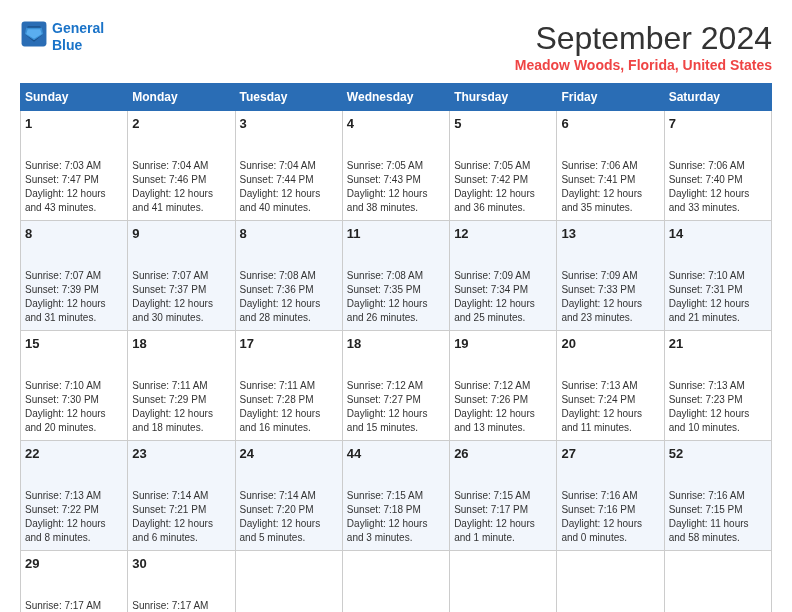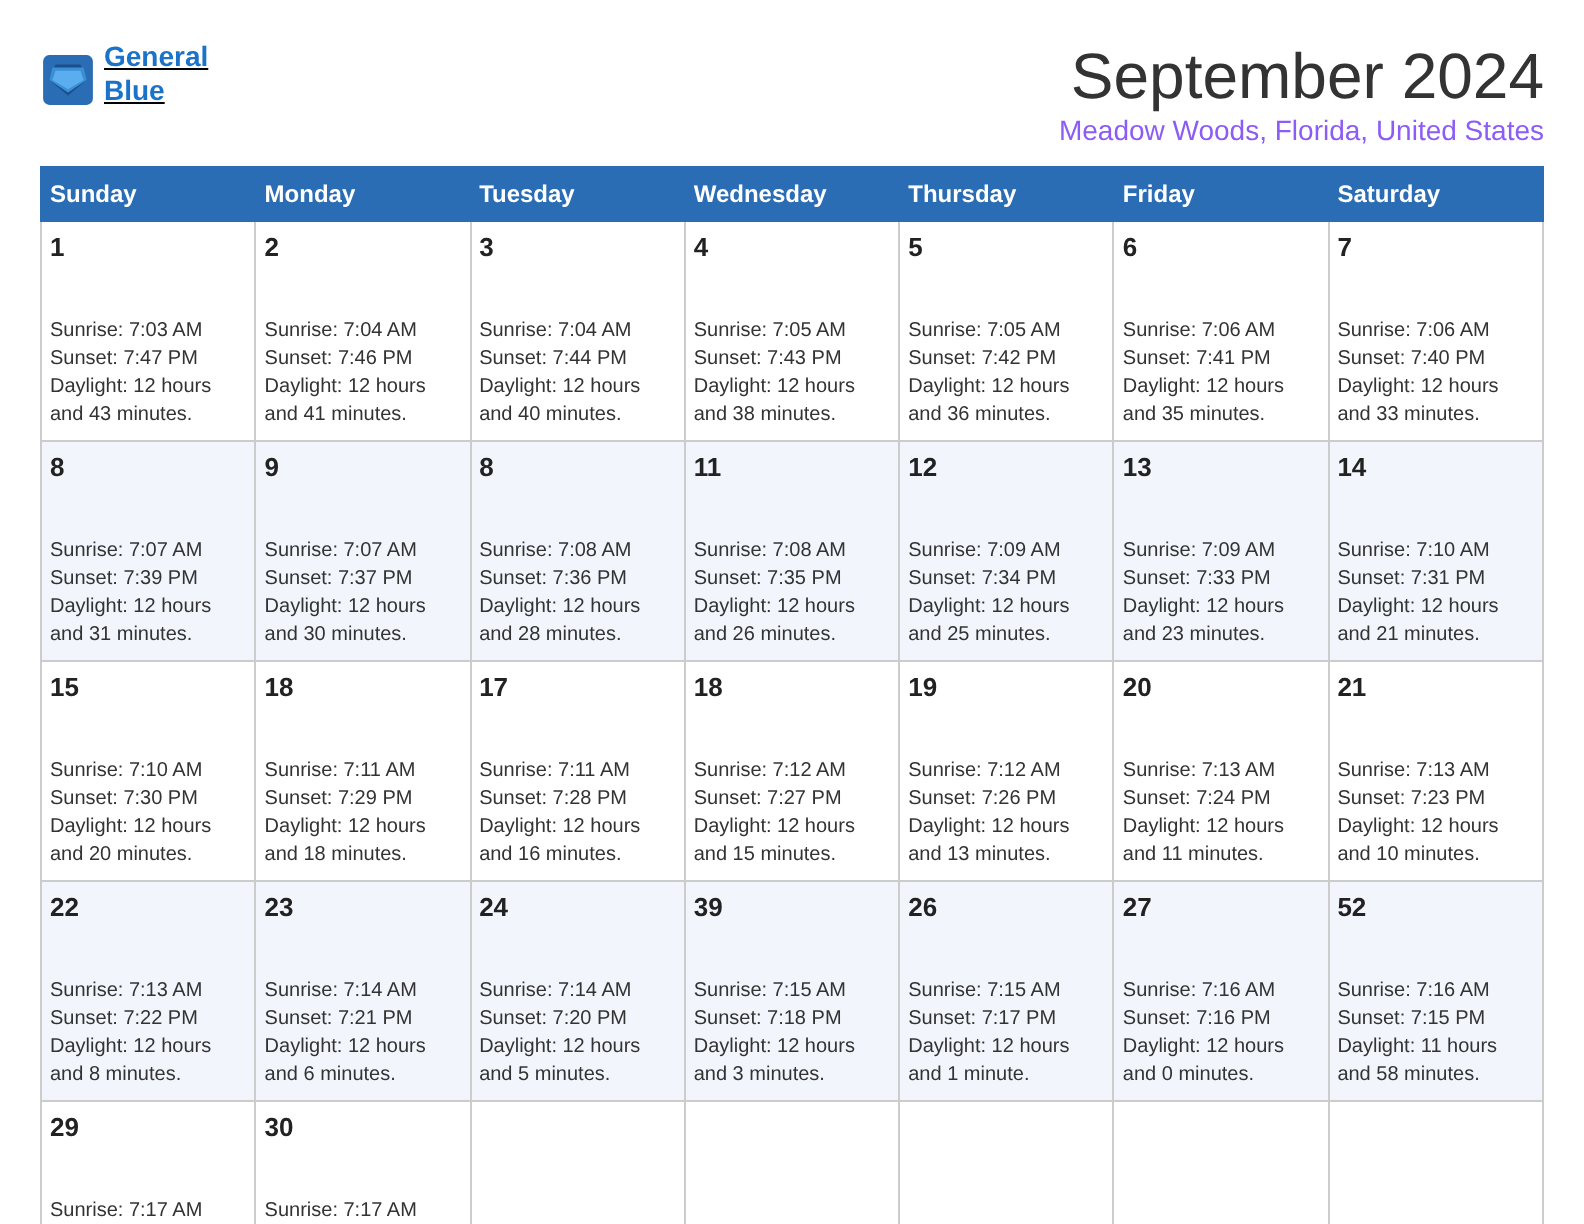--- a/index.html
+++ b/index.html
@@ -11,23 +11,22 @@
       padding: 20px;
     }
     .header-area {
       display: flex;
       justify-content: space-between;
       align-items: flex-start;
       margin-bottom: 10px;
     }
     .logo {
       display: flex;
-      align-items: flex-end;
+      align-items: flex-start;
       gap: 4px;
-      text-decoration: underline;
     }
     .logo-text {
       font-size: 14px;
       font-weight: bold;
       color: #333;
       line-height: 1.2;
     }
     .logo-text span {
       color: #1a73c8;
     }
@@ -39,21 +38,22 @@
       text-align: right;
       margin-left: 24px;
     }
     .month-title {
       font-size: 32px;
       font-weight: normal;
       color: #333;
     }
     .location {
       font-size: 14px;
-      color: #8b5cf6;
+      color: #ef4444;
+      font-weight: bold;
     }
     .calendar-table {
       width: 100%;
       border-collapse: collapse;
       font-size: 11px;
     }
     .calendar-table th {
       background-color: #2a6db5;
       color: #fff;
       padding: 6px 4px;
@@ -222,21 +222,21 @@
         </td>
         <td>
           <span class="day-number">23</span>
           <div class="day-info">Sunrise: 7:14 AM<br>Sunset: 7:21 PM<br>Daylight: 12 hours and 6 minutes.</div>
         </td>
         <td>
           <span class="day-number">24</span>
           <div class="day-info">Sunrise: 7:14 AM<br>Sunset: 7:20 PM<br>Daylight: 12 hours and 5 minutes.</div>
         </td>
         <td>
-          <span class="day-number">39</span>
+          <span class="day-number">44</span>
           <div class="day-info">Sunrise: 7:15 AM<br>Sunset: 7:18 PM<br>Daylight: 12 hours and 3 minutes.</div>
         </td>
         <td>
           <span class="day-number">26</span>
           <div class="day-info">Sunrise: 7:15 AM<br>Sunset: 7:17 PM<br>Daylight: 12 hours and 1 minute.</div>
         </td>
         <td>
           <span class="day-number">27</span>
           <div class="day-info">Sunrise: 7:16 AM<br>Sunset: 7:16 PM<br>Daylight: 12 hours and 0 minutes.</div>
         </td>

